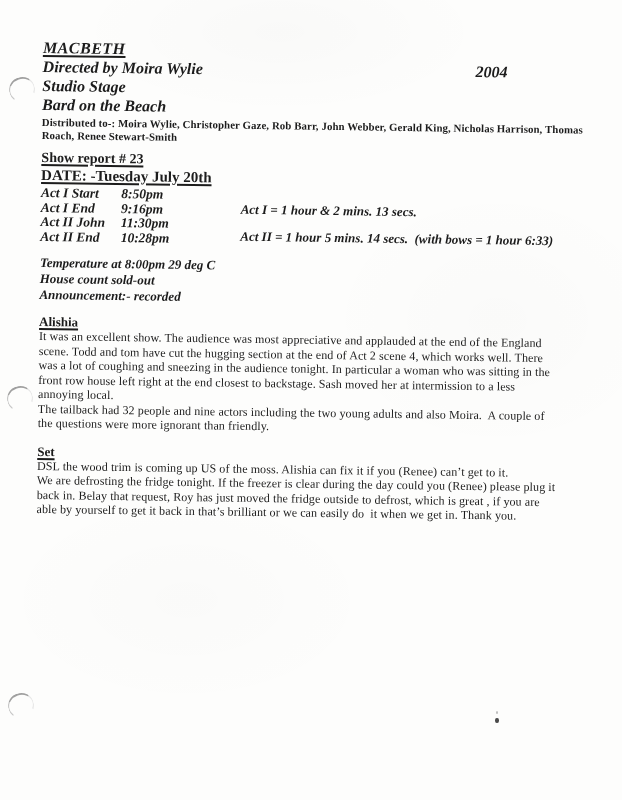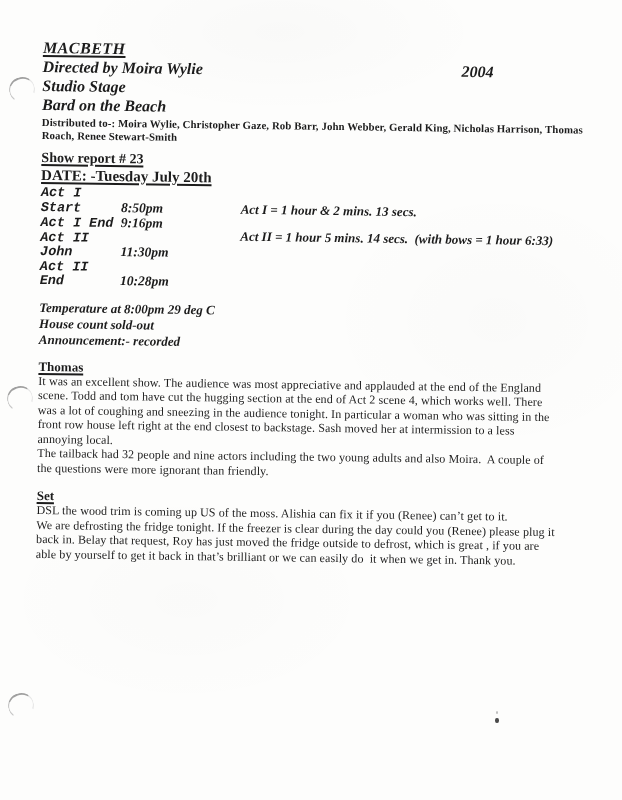--- a/index.html
+++ b/index.html
@@ -27,34 +27,34 @@
 
   
   .title-block { font-weight: bold; font-style: italic; font-size: 16px; line-height: 19px; }
   .doc-title {
     display: inline-block;
     text-decoration: underline;
     text-decoration-thickness: 1.8px;
     text-underline-offset: 2px;
     letter-spacing: 0.5px;
   }
-  .year { position: absolute; left: 462px; top: 57px; font-weight: bold; font-style: italic; font-size: 16px; }
+  .year { position: absolute; left: 476px; top: 57px; font-weight: bold; font-style: italic; font-size: 16px; }
 
   .distribution { font-weight: bold; font-size: 10.8px; line-height: 12.5px; margin-top: 2px; letter-spacing: 0.1px; }
 
   .show-report {
     margin-top: 9px; font-weight: bold; font-size: 14px; line-height: 16px;
   }
   .show-report .u, .date-line .u, .section-heading .u {
     text-decoration: underline; text-decoration-thickness: 1.6px; text-underline-offset: 2px;
   }
   .date-line { margin-top: 1px; font-weight: bold; font-size: 15px; line-height: 17px; }
 
   .act-table { margin-top: 2px; font-weight: bold; font-style: italic; font-size: 13.5px; line-height: 14.5px; }
-  .act-label { display: inline-block; width: 77px; font-family: Liberation Mono, monospace; }
+  .act-label { display: inline-block; width: 77px; }
   .act-value { display: inline-block; }
 
   .durations {
     position: absolute; left: 243px; top: 199px;
     font-weight: bold; font-style: italic; font-size: 13px; line-height: 15px;
   }
   .durations .line:nth-child(2) { margin-top: 12px; }
 
   .conditions { margin-top: 11px; font-weight: bold; font-style: italic; font-size: 13px; line-height: 16px; }
 
@@ -127,21 +127,21 @@
       </div>
     </div>
 
     <div class="conditions">
         <div class="line">Temperature at 8:00pm 29 deg C</div>
         <div class="line">House count sold-out</div>
         <div class="line">Announcement:- recorded</div>
       </div>
 
     <div class="section">
-      <div class="section-heading general"><span class="u">Thomas</span></div>
+      <div class="section-heading general"><span class="u">Alishia</span></div>
       <div class="para">
           <div class="line">It was an excellent show. The audience was most appreciative and applauded at the end of the England</div>
           <div class="line">scene. Todd and tom have cut the hugging section at the end of Act 2 scene 4, which works well. There</div>
           <div class="line">was a lot of coughing and sneezing in the audience tonight. In particular a woman who was sitting in the</div>
           <div class="line">front row house left right at the end closest to backstage. Sash moved her at intermission to a less</div>
           <div class="line">annoying local.</div>
           <div class="line">The tailback had 32 people and nine actors including the two young adults and also Moira.  A couple of</div>
           <div class="line">the questions were more ignorant than friendly.</div>
         </div>
     </div>

